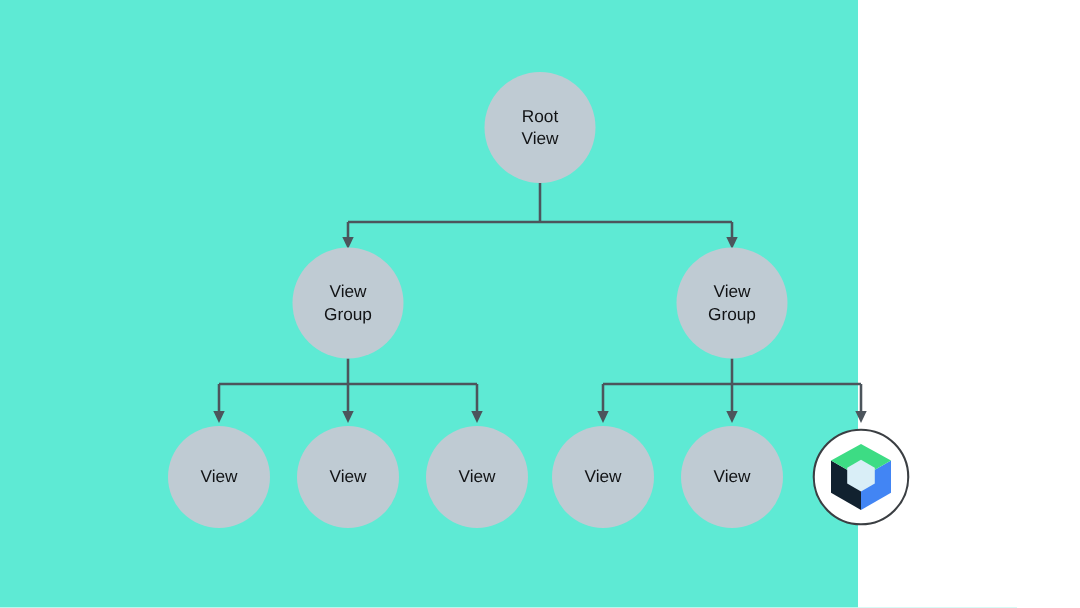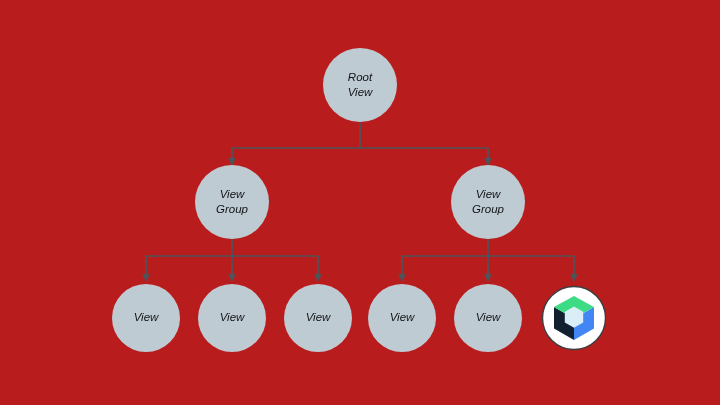--- a/index.html
+++ b/index.html
@@ -8,24 +8,23 @@
     background: #ffffff;
   }
   body {
     width: 720px;
     height: 405px;
     font-family: "Liberation Sans", sans-serif;
     overflow: hidden;
   }
   #diagram-root {
     position: relative;
-    width: 720px;
+    width: 572px;
     height: 405px;
-    background: #b91c1c;
-    font-style: italic;
+    background: #5eead4;
   }
   svg#tree {
     display: block;
     width: 720px;
     height: 405px;
   }
   .node-circle {
     fill: #BFCBD3;
   }
   .node-label {

